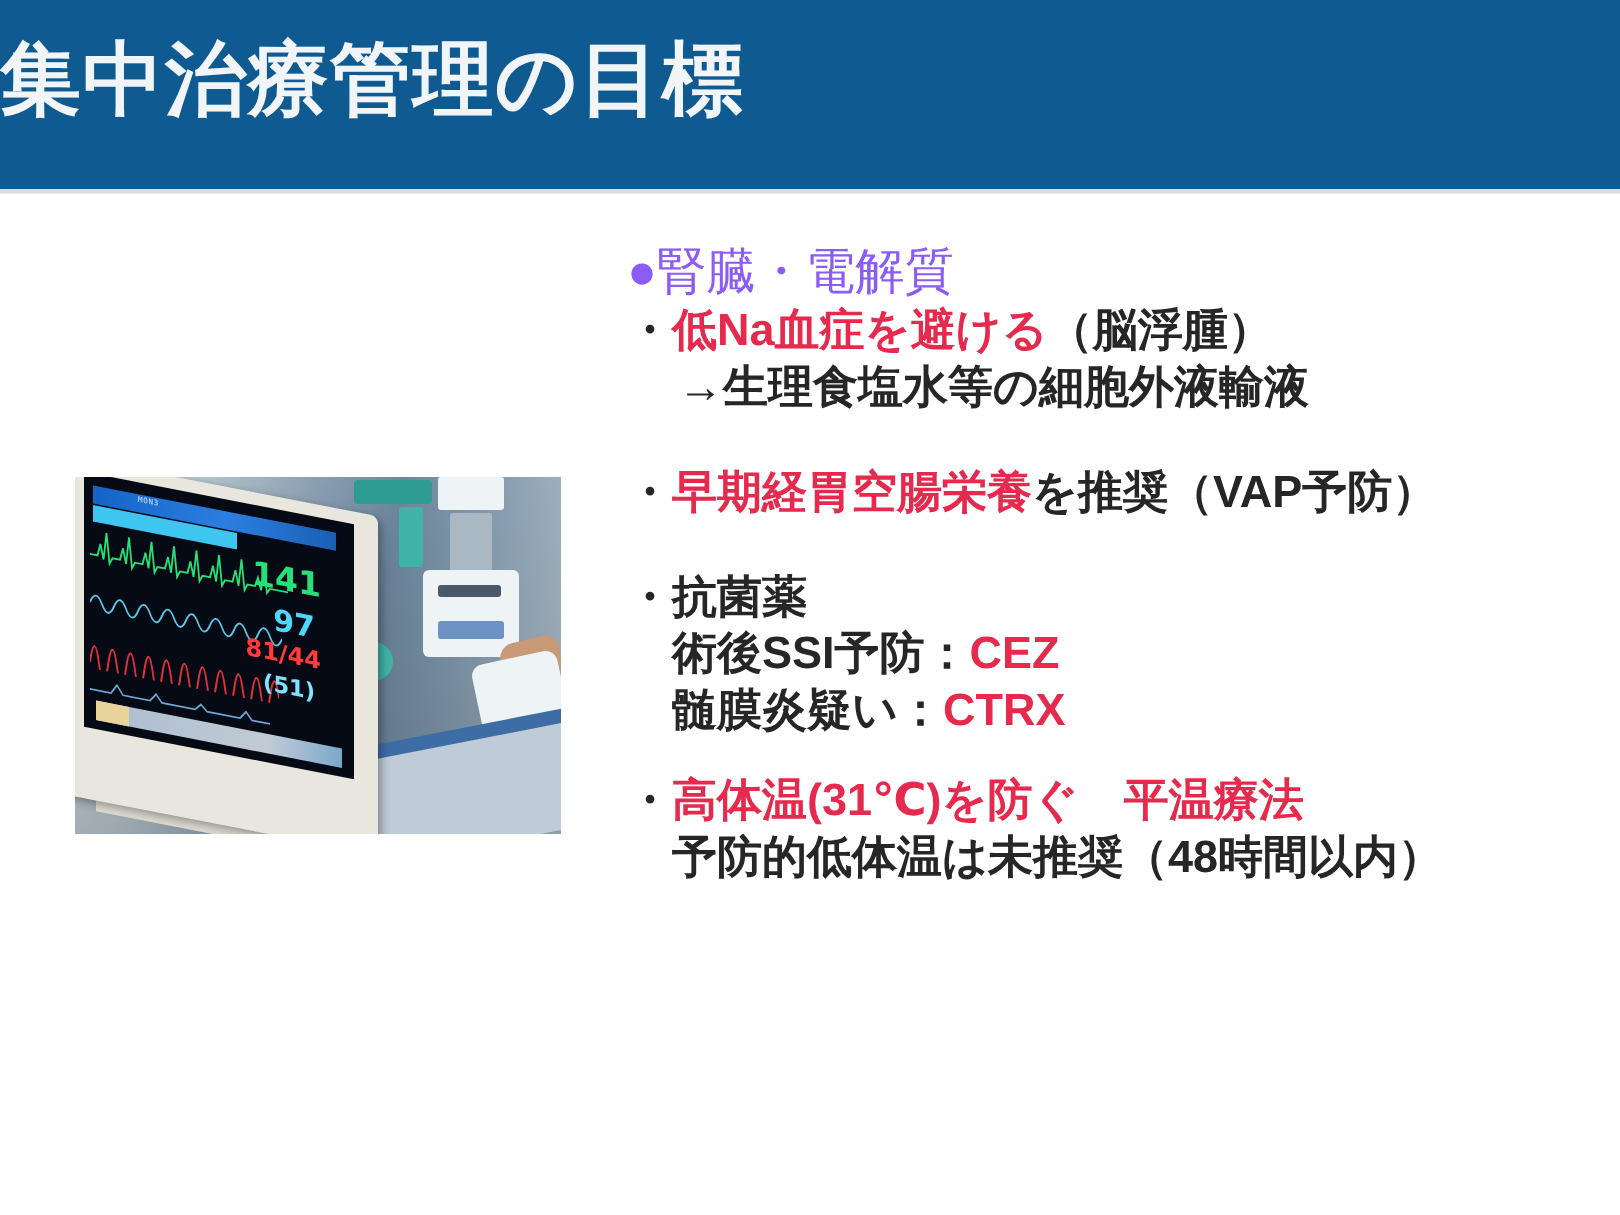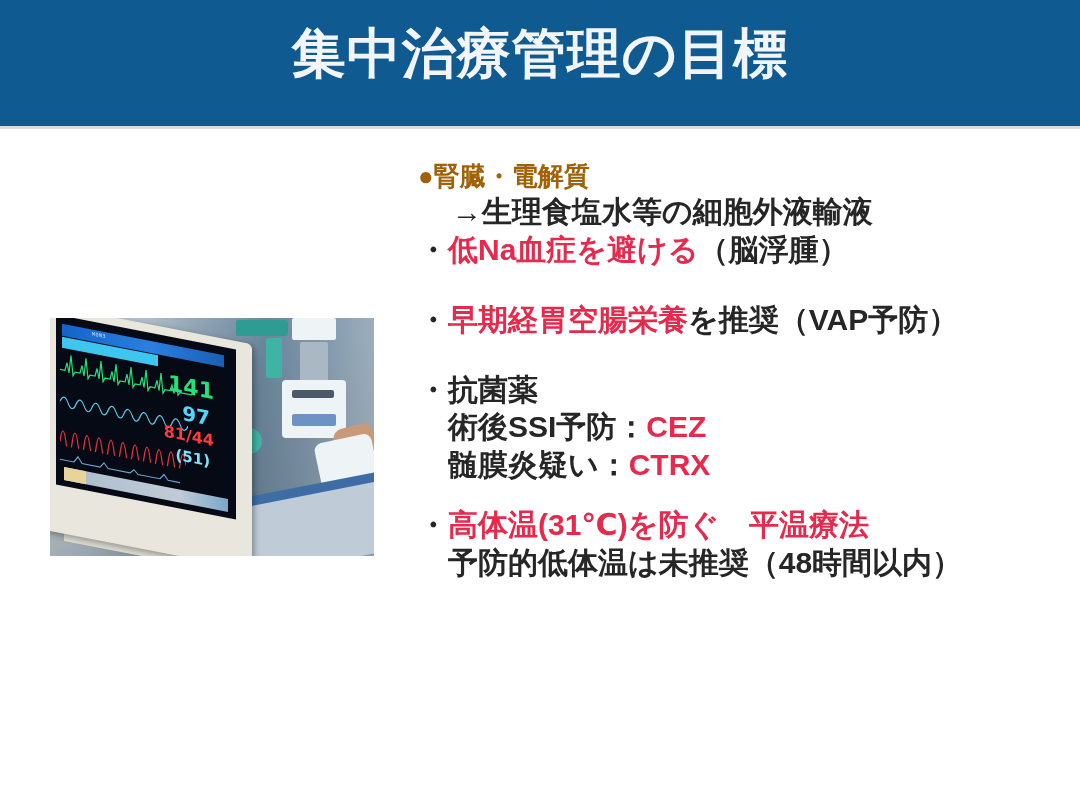--- a/index.html
+++ b/index.html
@@ -32,21 +32,20 @@
     top: 126px;
     width: 1080px;
     height: 3px;
     background: #d9dde1;
   }
   .slide-title {
     position: absolute;
     left: 0;
     top: 22px;
     width: 1080px;
-    text-align: center;
     color: #f2f5f8;
     font-size: 54px;
     font-weight: bold;
     letter-spacing: 1px;
     line-height: 1.15;
     white-space: nowrap;
   }
 
   
   .photo-frame {
@@ -171,23 +170,23 @@
 
   
   .content {
     position: absolute;
     left: 418px;
     top: 160px;
     width: 650px;
   }
   .section { margin-bottom: 2px; }
   .section-heading {
-    color: #a16207;
-    font-size: 26px;
-    font-weight: bold;
+    color: #8b5cf6;
+    font-size: 33px;
+    font-weight: normal;
     line-height: 1.28;
     white-space: nowrap;
   }
   .bullet-line {
     color: #262626;
     font-size: 30px;
     font-weight: bold;
     line-height: 1.26;
     white-space: nowrap;
   }
@@ -258,25 +257,25 @@
       <div class="mon-softkeys"></div>
       <div class="mon-key-amber"></div>
     </div>
   </div>
 </div>
 
 <div class="content">
 
   <div class="section">
     <div class="section-heading">●腎臓・電解質</div>
+    <div class="bullet-line">
+      <span class="blk">・</span><span class="red">低Na血症を避ける</span><span class="blk">（脳浮腫）</span>
+    </div>
     <div class="bullet-line indent-1">
       <span class="blk">→生理食塩水等の細胞外液輸液</span>
-    </div>
-    <div class="bullet-line">
-      <span class="blk">・</span><span class="red">低Na血症を避ける</span><span class="blk">（脳浮腫）</span>
     </div>
   </div>
 
   <div class="gap-lg"></div>
 
   <div class="section">
     <div class="bullet-line">
       <span class="blk">・</span><span class="red">早期経胃空腸栄養</span><span class="blk">を推奨（VAP予防）</span>
     </div>
   </div>

